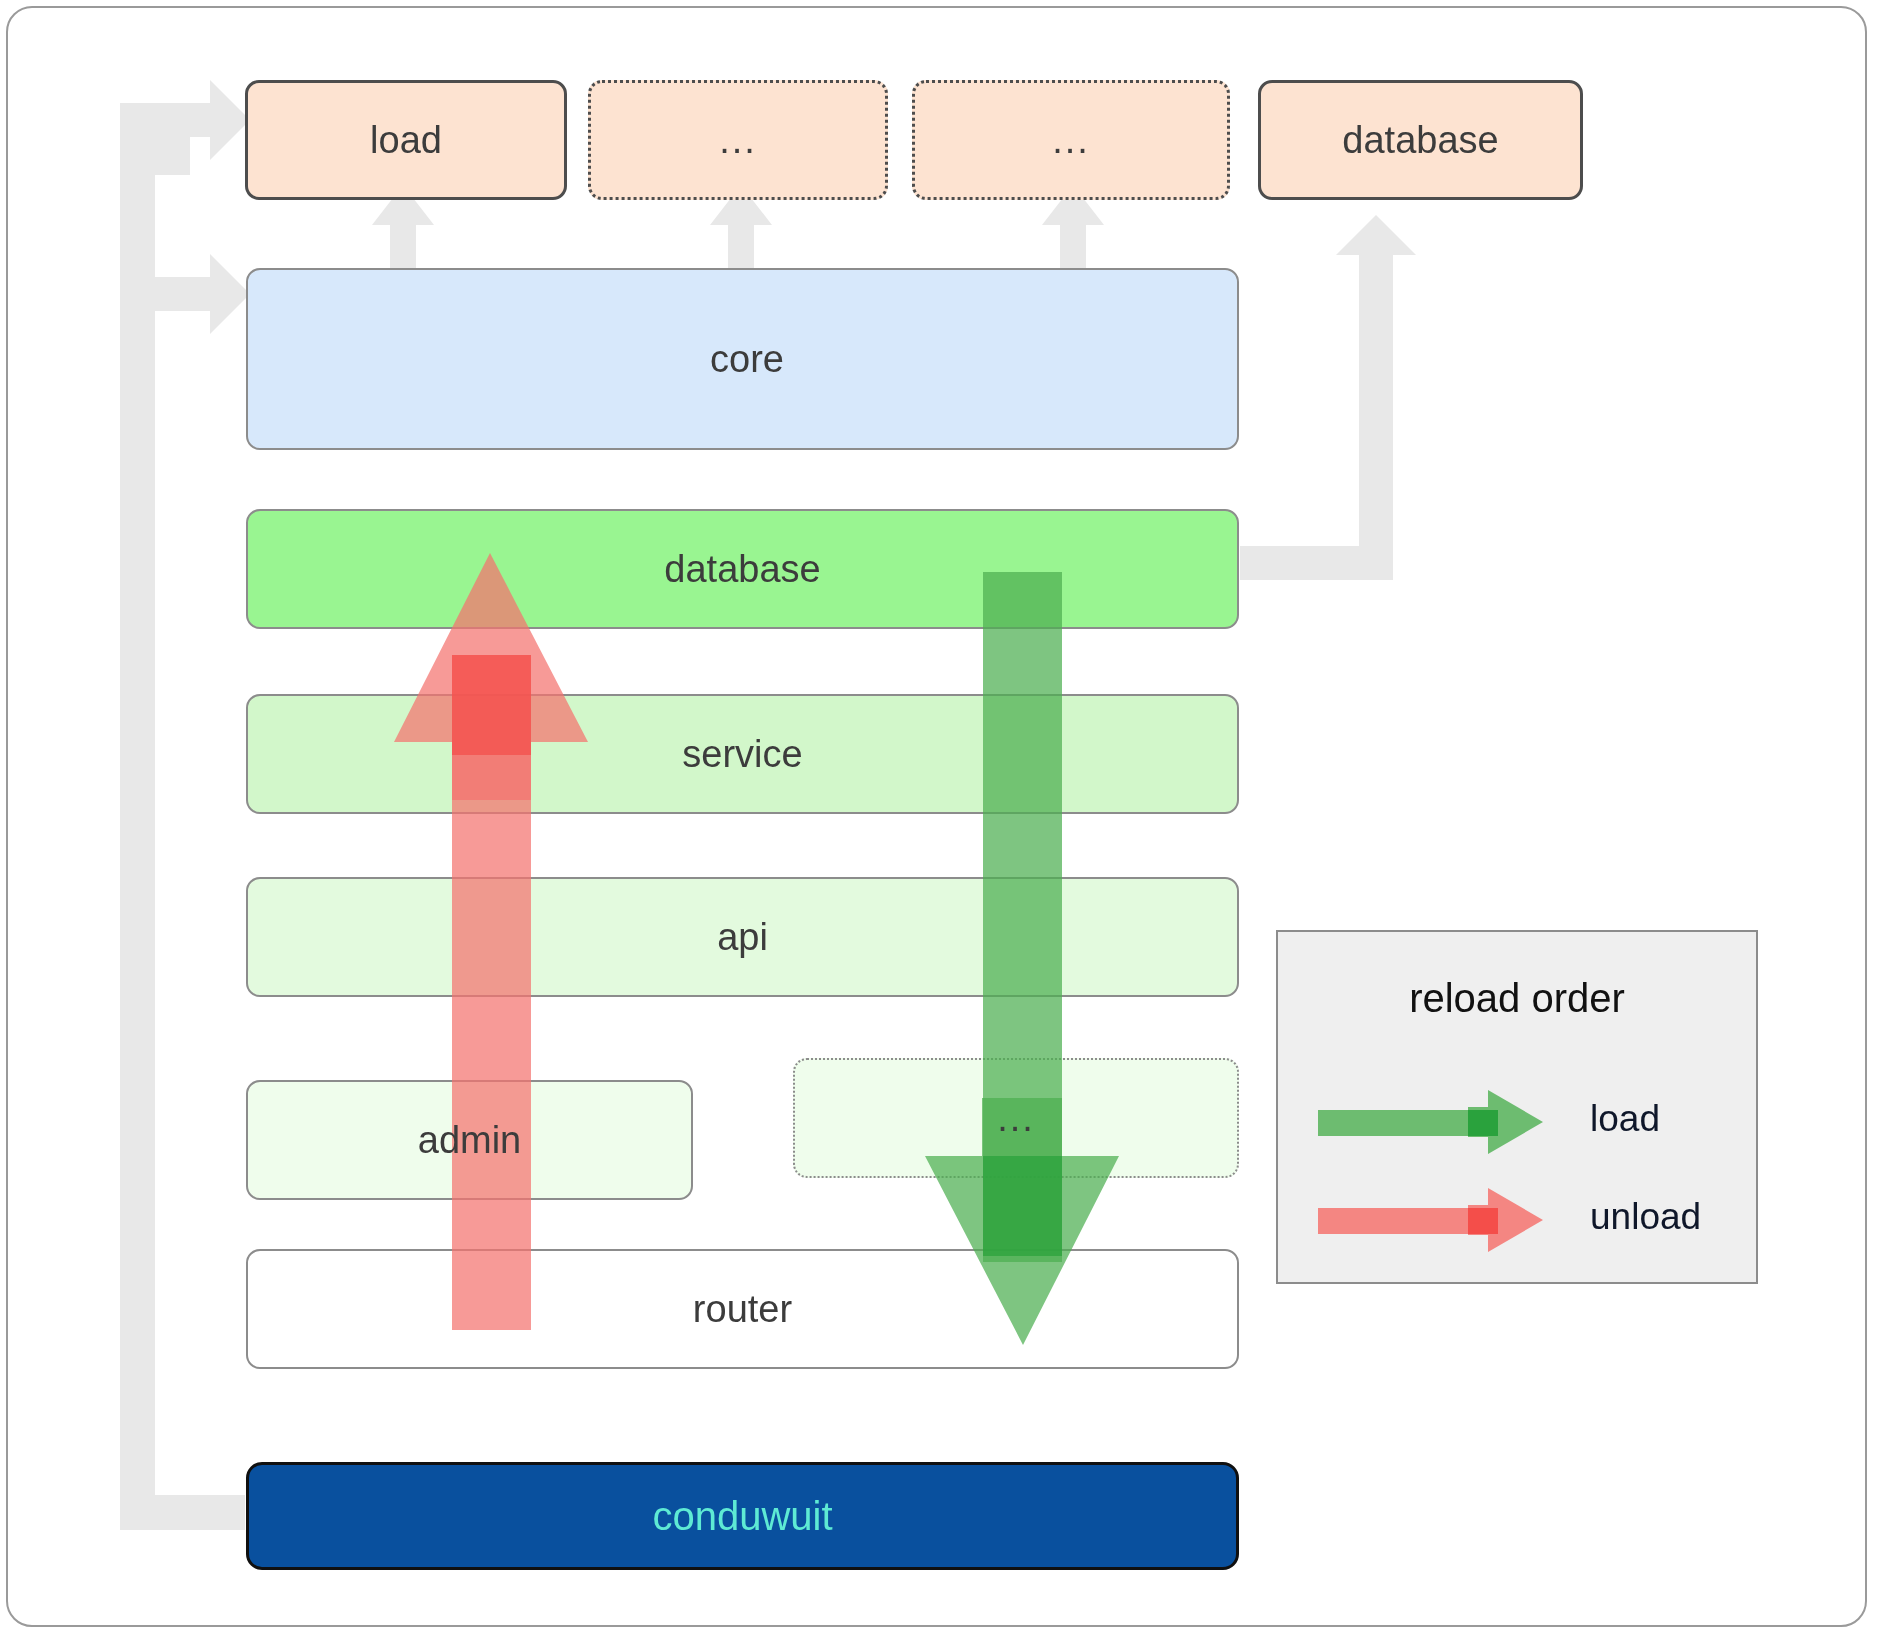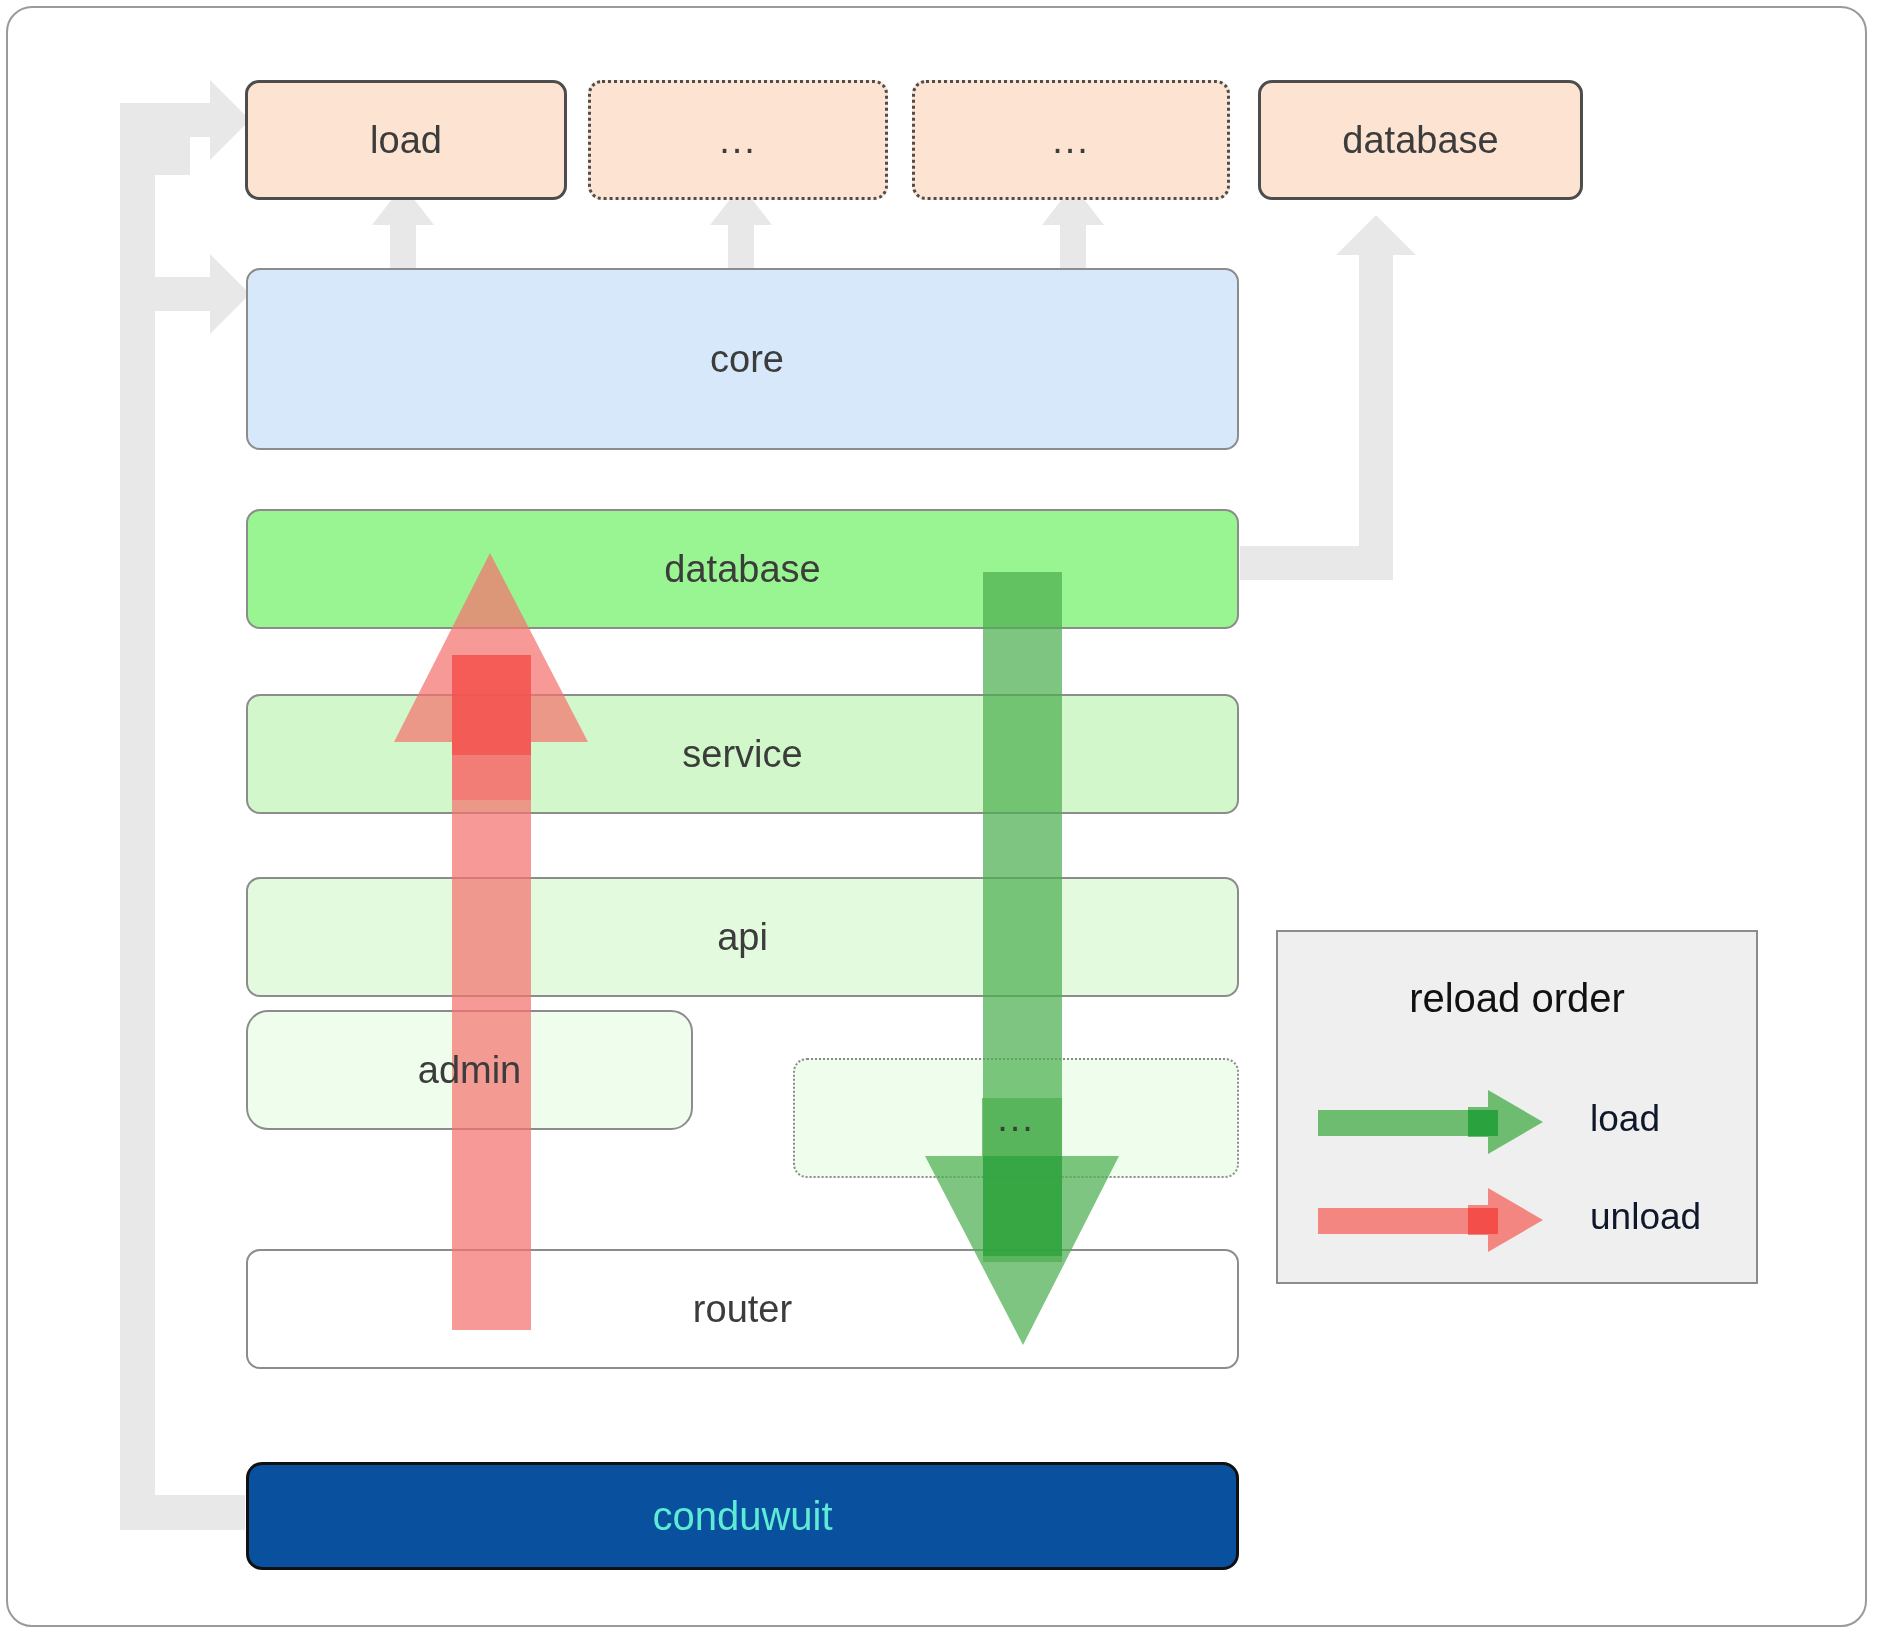--- a/index.html
+++ b/index.html
@@ -170,21 +170,21 @@
   </div>
 
   <div class="node layer-box lvl-service" style="left:246px; top:694px; width:993px; height:120px;">
     <span class="lbl">service</span>
   </div>
 
   <div class="node layer-box lvl-api" style="left:246px; top:877px; width:993px; height:120px;">
     <span class="lbl">api</span>
   </div>
 
-  <div class="node layer-box lvl-admin" style="left:246px; top:1010px; width:447px; height:120px;border-radius:22px;">
+  <div class="node layer-box lvl-admin" style="left:246px; top:1080px; width:447px; height:120px;">
     <span class="lbl">admin</span>
   </div>
 
   <div class="node layer-box lvl-dots" style="left:793px; top:1058px; width:446px; height:120px;">
     <span class="lbl ellipsis">...</span>
   </div>
 
   <div class="node layer-box lvl-router" style="left:246px; top:1240px; width:993px; height:120px;">
     <span class="lbl">router</span>
   </div>

